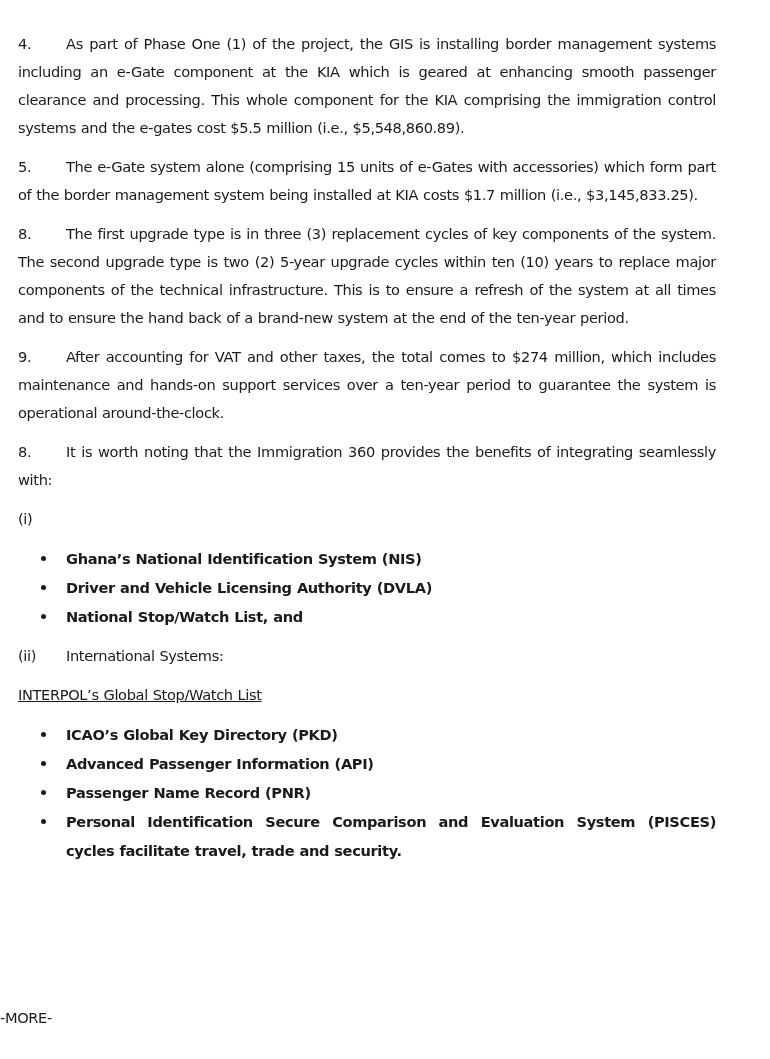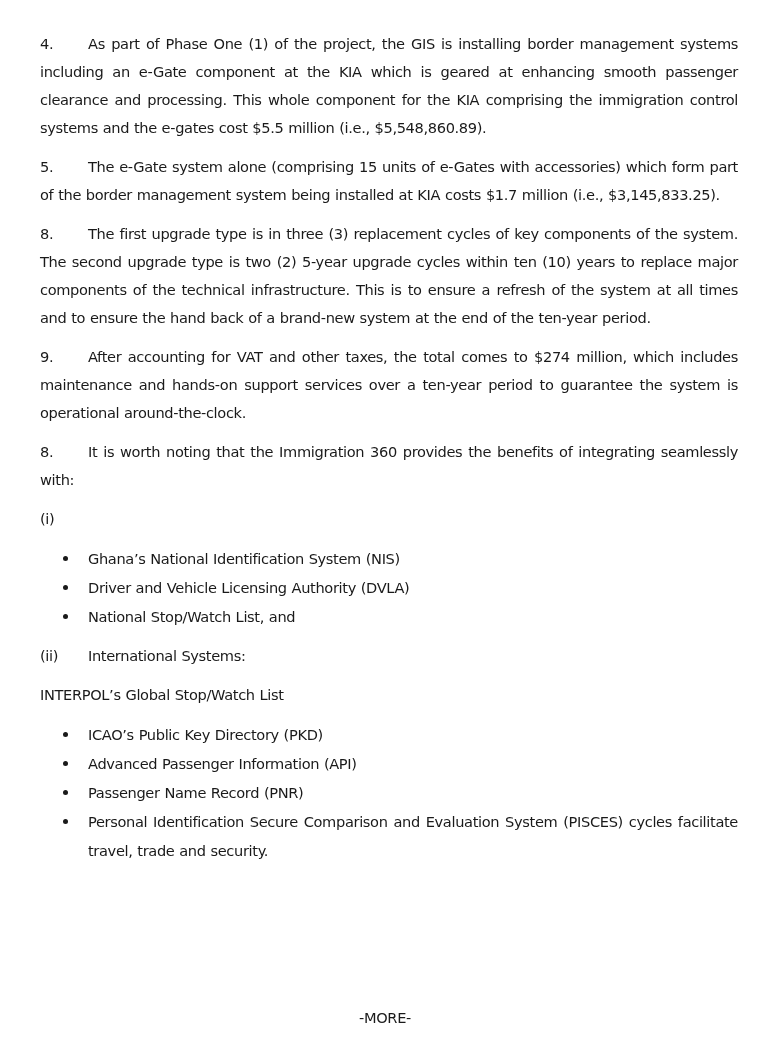--- a/index.html
+++ b/index.html
@@ -1,30 +1,30 @@
 <!DOCTYPE html>
 <html><head>
 <meta charset="utf-8">
 <style>
   html, body { margin: 0; padding: 0; background: #ffffff; }
   body {
     width: 770px; height: 1059px; overflow: hidden; position: relative;
     font-family: "DejaVu Sans", sans-serif; color: #1a1a1a;
     font-size: 14.6px; letter-spacing: -0.35px; word-spacing: 0.5px;
   }
-  .page { position: absolute; left: 40px; top: 30px; width: 698px; }
+  .page { position: absolute; left: 18px; top: 30px; width: 698px; }
   .para { line-height: 28px; text-align: justify; margin: 0 0 11px 0; }
   .para .num { display: inline-block; width: 48px; }
   .sub { line-height: 28px; margin: 0 0 11px 0; display: flex; }
   .sub .num { width: 48px; flex: none; }
-  ul.bullets { list-style: none; margin: 0 0 11px 0; padding: 0; }
+  ul.bullets { list-style: none; margin: 0 0 11px 0; padding: 0; font-weight: bold; }
   ul.bullets li { line-height: 29px; position: relative; padding-left: 48px; text-align: justify; }
   ul.bullets li .dot { position: absolute; left: 23px; top: 12px; width: 5px; height: 5px; border-radius: 50%; background: #1a1a1a; }
-  .plain { line-height: 28px; margin: 0 0 11px 0; }
-  .more { position: absolute; left: 0; width: 770px; top: 1006px; text-align: center; line-height: 24px; }
+  .plain { line-height: 28px; margin: 0 0 11px 0; text-decoration: underline; }
+  .more { position: absolute; left: 0; width: 770px; top: 1006px; text-align: left; line-height: 24px; }
 </style>
 </head>
 <body>
 
 <div class="page">
 
   <p class="para"><span class="num">4.</span><span>As part of Phase One (1) of the project, the GIS is installing border management systems including an e-Gate component at the KIA which is geared at enhancing smooth passenger clearance and processing. This whole component for the KIA comprising the immigration control systems and the e-gates cost $5.5 million (i.e., $5,548,860.89).</span></p>
   <p class="para"><span class="num">5.</span><span>The e-Gate system alone (comprising 15 units of e-Gates with accessories) which form part of the border management system being installed at KIA costs $1.7 million (i.e., $3,145,833.25).</span></p>
   <p class="para"><span class="num">8.</span><span>The first upgrade type is in three (3) replacement cycles of key components of the system. The second upgrade type is two (2) 5-year upgrade cycles within ten (10) years to replace major components of the technical infrastructure. This is to ensure a refresh of the system at all times and to ensure the hand back of a brand-new system at the end of the ten-year period.</span></p>
   <p class="para"><span class="num">9.</span><span>After accounting for VAT and other taxes, the total comes to $274 million, which includes maintenance and hands-on support services over a ten-year period to guarantee the system is operational around-the-clock.</span></p>
@@ -38,20 +38,20 @@
     <li><span class="dot"></span><span>Driver and Vehicle Licensing Authority (DVLA)</span></li>
     <li><span class="dot"></span><span>National Stop/Watch List, and</span></li>
   </ul>
 
   <div class="sub">
     <span class="num">(ii)</span>
     <span>International Systems:</span>
   </div>
   <p class="plain">INTERPOL’s Global Stop/Watch List</p>
   <ul class="bullets">
-    <li><span class="dot"></span><span>ICAO’s Public Key Directory (PKD)</span></li>
+    <li><span class="dot"></span><span>ICAO’s Global Key Directory (PKD)</span></li>
     <li><span class="dot"></span><span>Advanced Passenger Information (API)</span></li>
     <li><span class="dot"></span><span>Passenger Name Record (PNR)</span></li>
     <li><span class="dot"></span><span>Personal Identification Secure Comparison and Evaluation System (PISCES) cycles facilitate travel, trade and security.</span></li>
   </ul>
 </div>
 
 <div class="more">-MORE-</div>
 
 </body></html>

